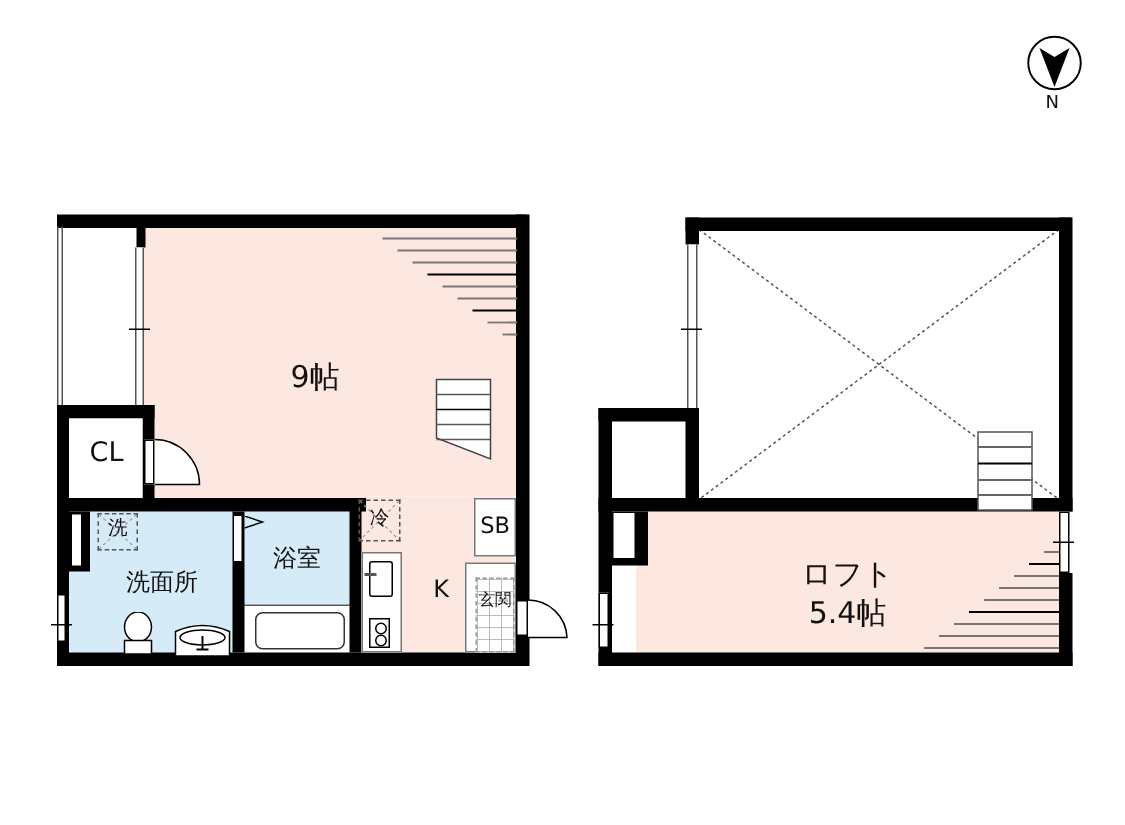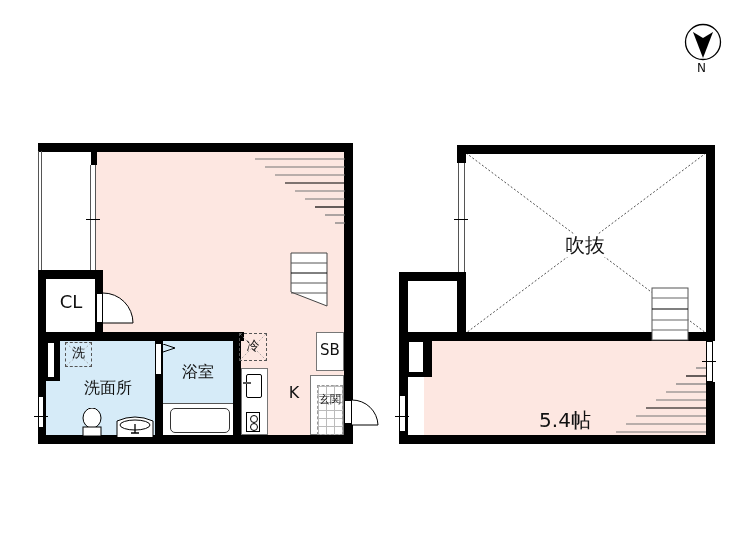--- a/index.html
+++ b/index.html
@@ -132,20 +132,21 @@
   <svg class="abs" style="left:290px;top:252px;" width="40" height="56">
     <path d="M1 1 L37 1 L37 54 L1 40 Z" fill="#fff" stroke="#444" stroke-width="1"></path>
     <g stroke="#555" stroke-width="1">
         <line x1="1" y1="11" x2="37" y2="11"></line>
         <line x1="1" y1="21" x2="37" y2="21" stroke="#000"></line>
         <line x1="1" y1="31" x2="37" y2="31"></line>
         <line x1="1" y1="41" x2="37" y2="41"></line>
       </g>
   </svg>
 
+  <div class="lbl" style="left:170px;top:240px;width:80px;font-size:20px;">9帖</div>
 
 </div>
 
 <div class="abs" style="left:0;top:0;width:750px;height:460px;">
   <div class="abs white" style="left:466px;top:153px;width:240px;height:180px;"></div>
   <div class="abs pink" style="left:424px;top:341px;width:282px;height:94px;"></div>
   <div class="abs white" style="left:408px;top:281px;width:50px;height:52px;"></div>
 
   <svg class="abs" style="left:466px;top:153px;" width="240" height="180">
     <path d="M0 0 L240 180 M240 0 L0 180" stroke="#555" stroke-width="1" stroke-dasharray="2 2"></path>
@@ -187,15 +188,15 @@
       <line x1="60" y1="19" x2="90" y2="19"></line>
         <line x1="50" y1="27" x2="90" y2="27"></line>
       <line x1="40" y1="35" x2="90" y2="35"></line>
         <line x1="30" y1="43" x2="90" y2="43" stroke="#000"></line>
       <line x1="20" y1="51" x2="90" y2="51"></line>
         <line x1="10" y1="59" x2="90" y2="59"></line>
       <line x1="0" y1="67" x2="90" y2="67"></line>
     </g>
   </svg>
 
-  <div class="lbl" style="left:545px;top:234px;width:80px;font-size:20px;background:#fff;">吹抜</div>
-  <div class="lbl" style="left:520px;top:397px;width:90px;font-size:20px;margin-top:12px;">5.4帖</div>
+  <div class="lbl" style="left:520px;top:371px;width:90px;font-size:20px;">ロフト</div>
+  <div class="lbl" style="left:520px;top:397px;width:90px;font-size:20px;">5.4帖</div>
 </div>
 
 </body></html>

